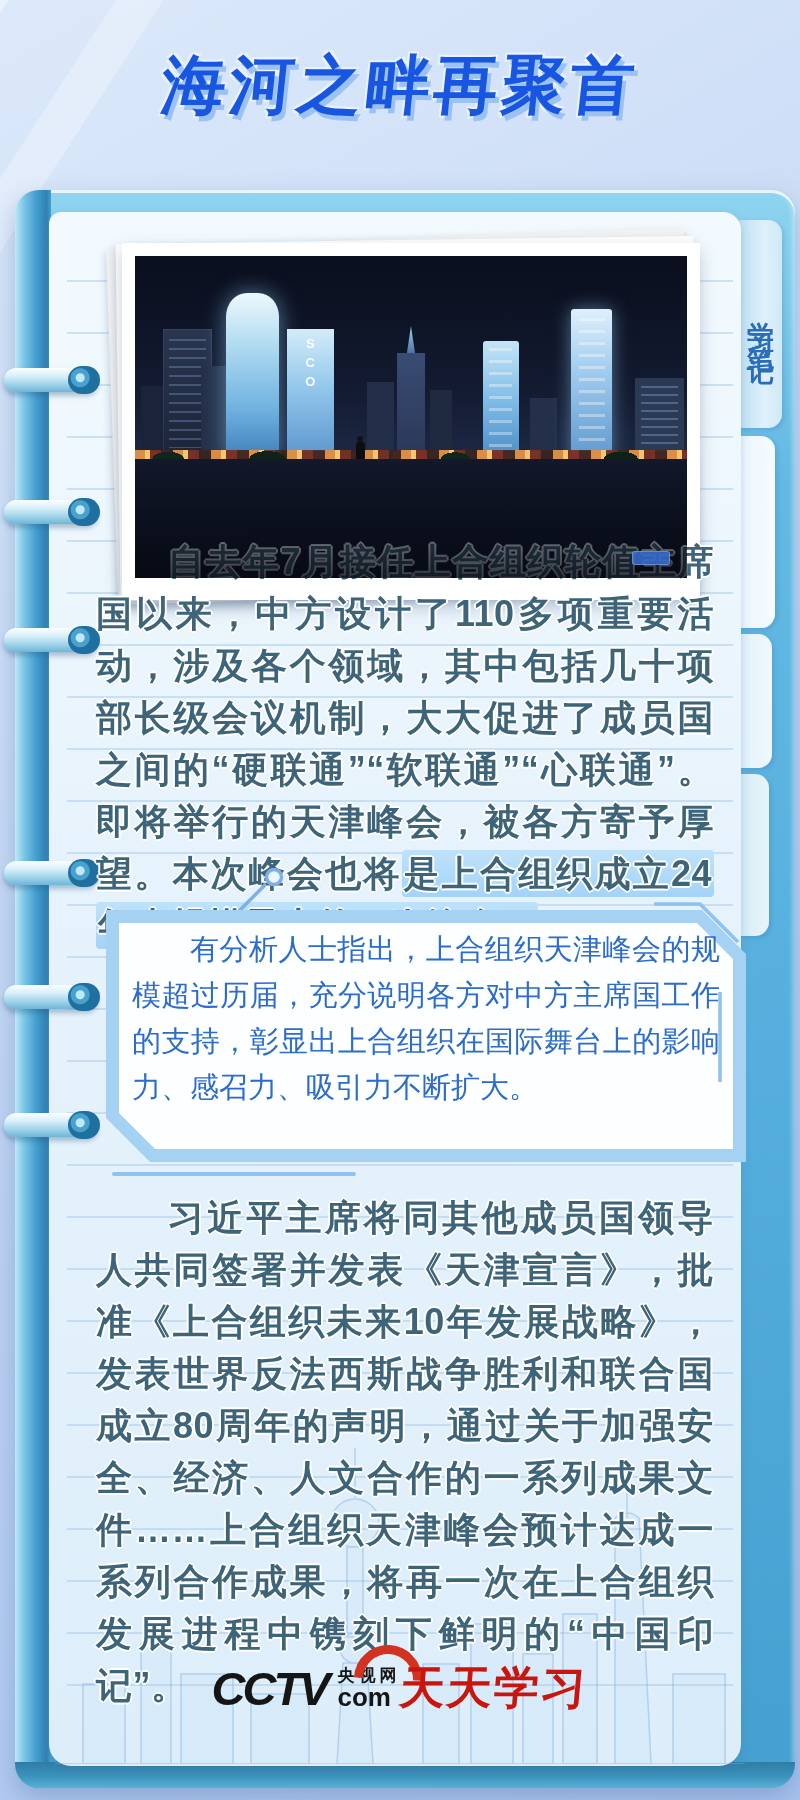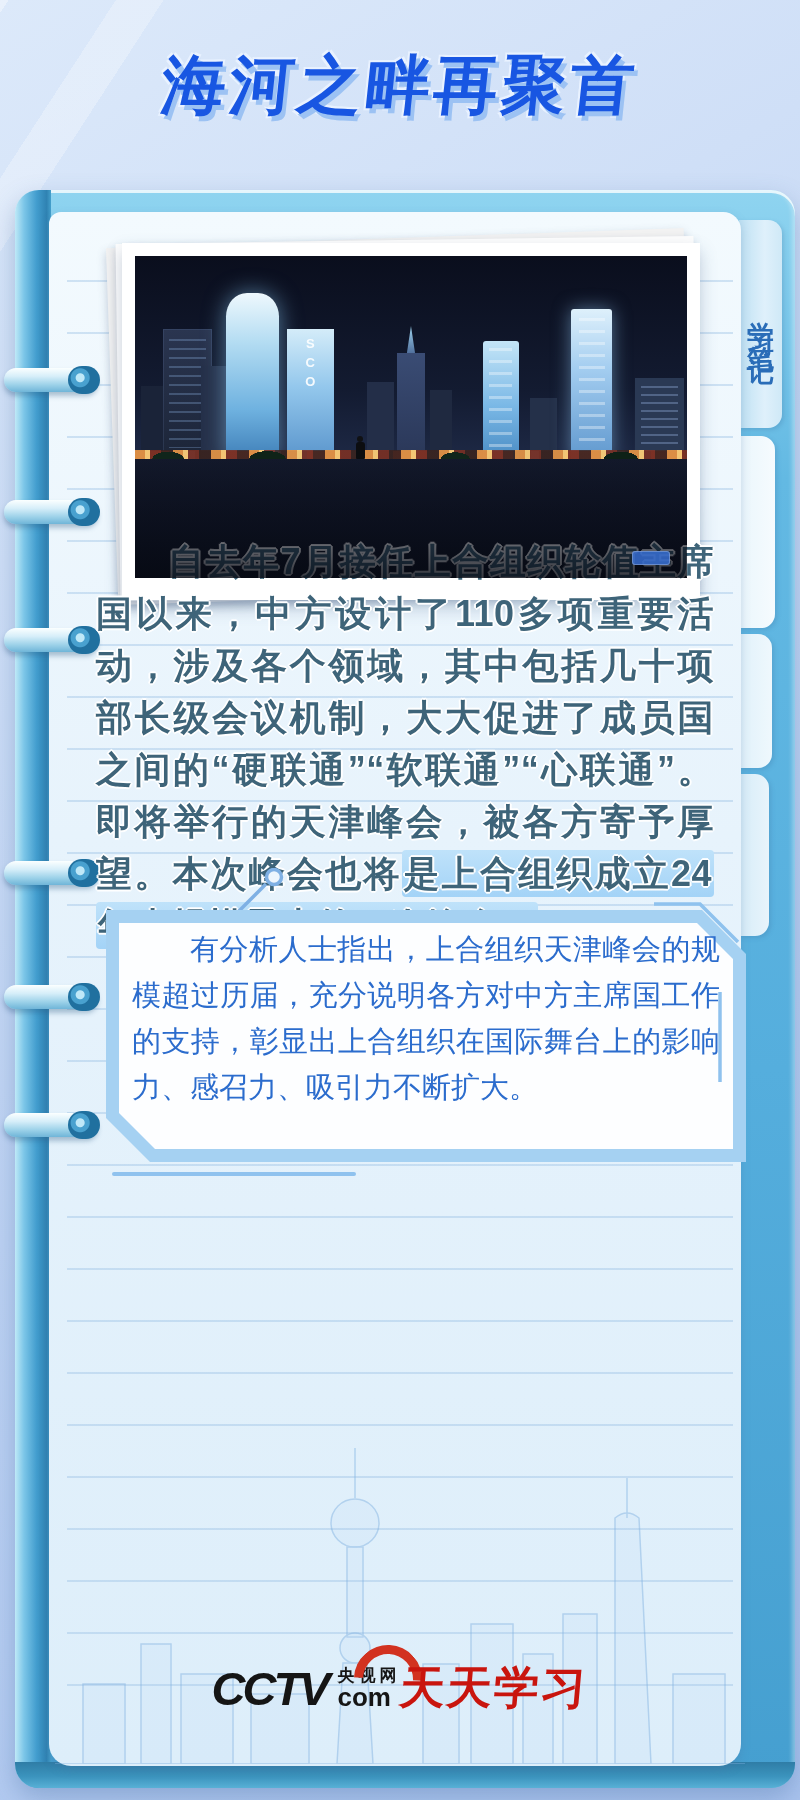--- a/index.html
+++ b/index.html
@@ -257,20 +257,21 @@
   <div class="quote-box">
     <div class="quote-inner"></div>
     <div class="quote-text">有分析人士指出，上合组织天津峰会的规模超过历届，充分说明各方对中方主席国工作的支持，彰显出上合组织在国际舞台上的影响力、感召力、吸引力不断扩大。</div>
   </div>
   <svg class="quote-accents" width="96" height="300" fill="none" stroke="#8fc2ee" stroke-width="3.5">
     <polyline points="6,8 52,8 90,46"></polyline>
     <line x1="72" y1="96" x2="72" y2="186"></line>
   </svg>
   <div class="quote-underline"></div>
 
+  <div class="para para-2 halo">习近平主席将同其他成员国领导人共同签署并发表《天津宣言》，批准《上合组织未来10年发展战略》，发表世界反法西斯战争胜利和联合国成立80周年的声明，通过关于加强安全、经济、人文合作的一系列成果文件……上合组织天津峰会预计达成一系列合作成果，将再一次在上合组织发展进程中镌刻下鲜明的“中国印记”。</div>
 
   <div class="footer">
     <div class="cctv-logo">
       <span class="cctv-word">CCTV</span>
       <span class="cctv-arc"></span>
       <span class="cctv-right">
         <span class="cctv-cn">央视网</span>
         <span class="cctv-com">com</span>
       </span>
     </div>

